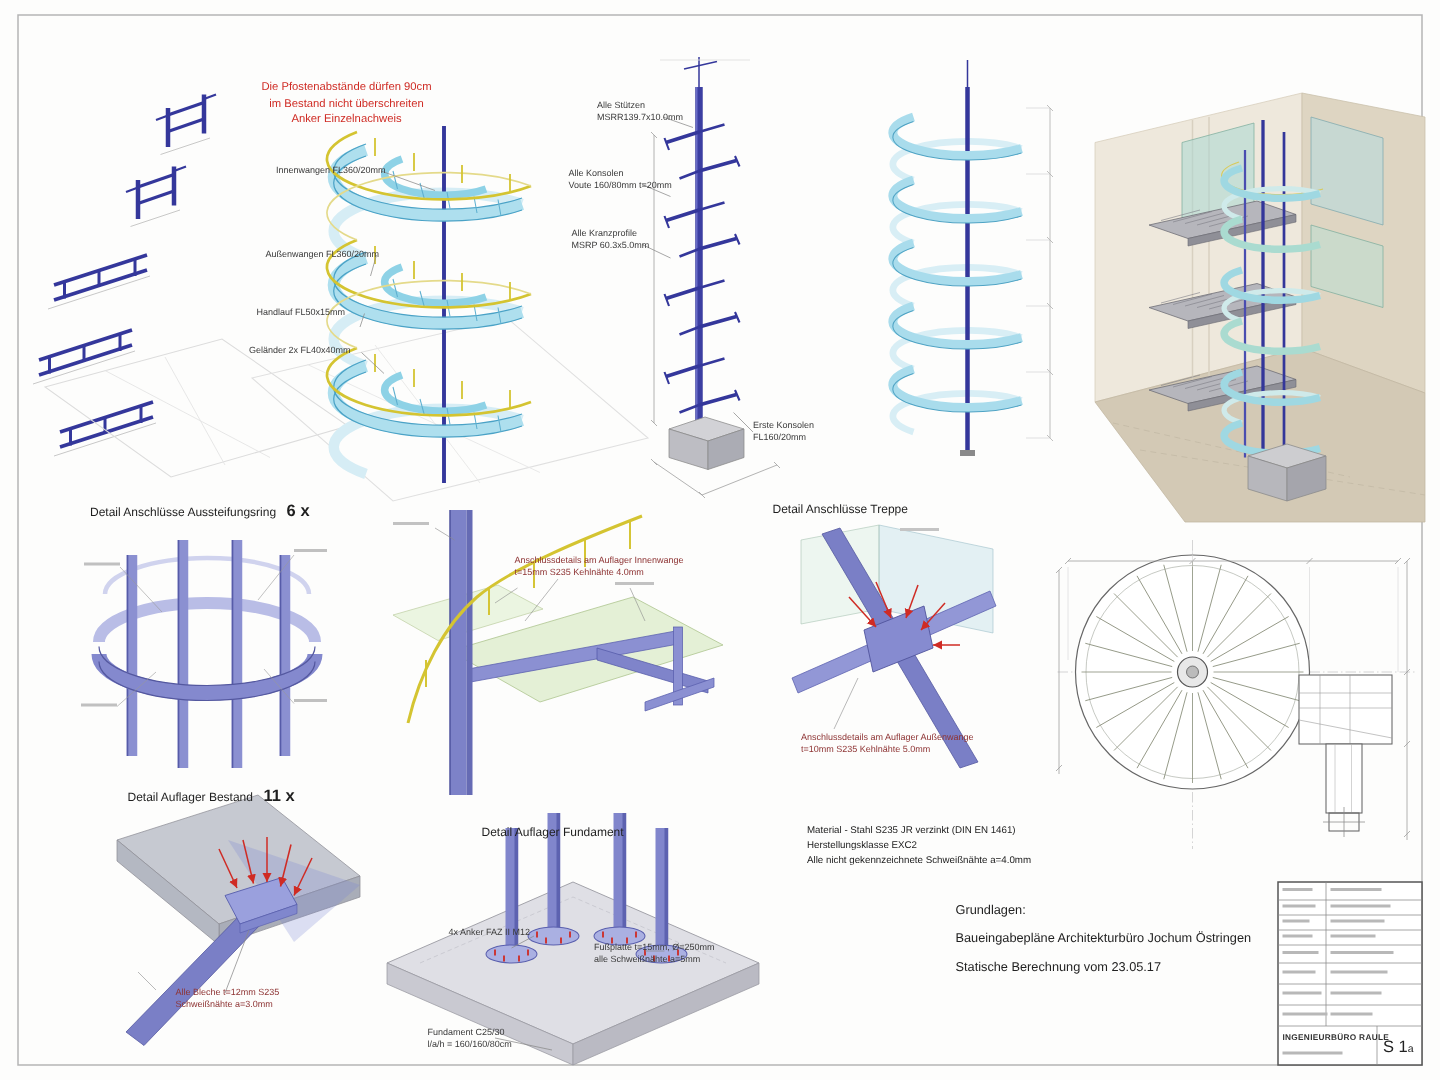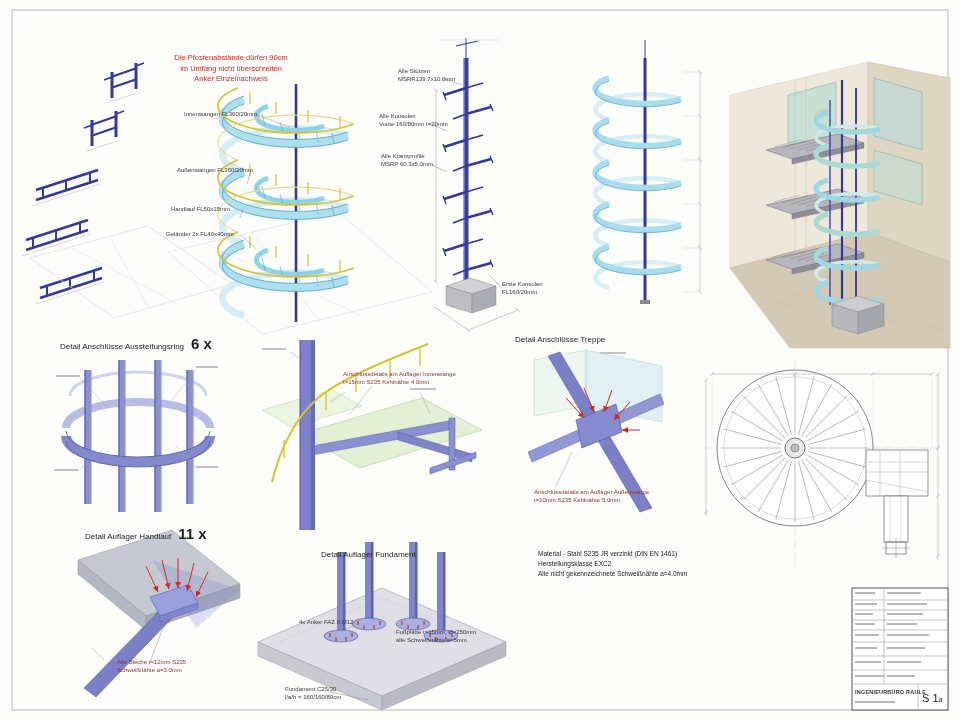--- a/index.html
+++ b/index.html
@@ -10,21 +10,21 @@
   .lbl { position:absolute; color:#3a3a3a; line-height:1.3; white-space:nowrap; }
   .fs6  { font-size:6px; }
   .fs65 { font-size:6.5px; }
   .fs75 { font-size:7.5px; }
   .fs8  { font-size:8px;text-align:center; }
   .fs85 { font-size:8.5px; }
   .red     { color:#cf2b24; }
   .darkred { color:#8e3434; }
   .center  { text-align:center; }
   .title-row { display:flex; gap:7px; align-items:baseline; color:#1e1e1e; }
-  .count { font-weight:bold; font-size:15px; color:#1e1e1e; }
+  .count { font-weight:bold; font-size:11px; color:#1e1e1e; }
   .firm  { font-weight:bold; letter-spacing:0.2px; color:#333; }
   .scale-big { font-size:11px; color:#222; }
   .scale-sub { font-size:7px; color:#222; }
   .g-block div { margin-bottom:8px; }
 </style>
 </head>
 <body>
 
 <div class="sheet">
 
@@ -441,21 +441,21 @@
           <rect x="887" y="661" width="34" height="2"></rect>
       <rect x="855" y="675" width="30" height="2"></rect>
           <rect x="887" y="675" width="28" height="2"></rect>
       <rect x="855" y="701" width="40" height="2"></rect>
     </g>
   </g>
 </svg>
 
 <div class="lbl red center fs75" style="left:156px; top:53px; width:150px; line-height:10.5px;">
   <div>Die Pfostenabstände dürfen 90cm</div>
-  <div>im Umfang nicht überschreiten</div>
+  <div>im Bestand nicht überschreiten</div>
   <div>Anker Einzelnachweis</div>
 </div>
 
 <div class="lbl fs6" style="left:184px; top:111px;">Innenwangen FL360/20mm</div>
 <div class="lbl fs6" style="left:177px; top:167px;">Außenwangen FL360/20mm</div>
 <div class="lbl fs6" style="left:171px; top:206px;">Handlauf FL50x15mm</div>
 <div class="lbl fs6" style="left:166px; top:231px;">Geländer 2x FL40x40mm</div>
 
 <div class="lbl fs6" style="left:398px; top:68px;">
   <div>Alle Stützen</div>
@@ -485,21 +485,21 @@
   <div>Anschlussdetails am Auflager Innenwange</div>
   <div>t=15mm S235 Kehlnähte 4.0mm</div>
 </div>
 
 <div class="lbl darkred fs6" style="left:534px; top:489px;">
   <div>Anschlussdetails am Auflager Außenwange</div>
   <div>t=10mm S235 Kehlnähte 5.0mm</div>
 </div>
 
 <div class="lbl title-row fs8" style="left:85px; top:524px;">
-  <span>Detail Auflager Handlauf</span>
+  <span>Detail Auflager Bestand</span>
   <span class="count">11 x</span>
 </div>
 
 <div class="lbl fs8" style="left:321px; top:550px; color:#1e1e1e;">Detail Auflager Fundament</div>
 
 <div class="lbl darkred fs6" style="left:117px; top:659px;">
   <div>Alle Bleche t=12mm S235</div>
   <div>Schweißnähte a=3.0mm</div>
 </div>
 
@@ -514,19 +514,24 @@
   <div>Fundament C25/30</div>
   <div>l/a/h = 160/160/80cm</div>
 </div>
 
 <div class="lbl fs65" style="left:538px; top:549px; color:#222; line-height:10px;">
   <div>Material - Stahl S235 JR verzinkt (DIN EN 1461)</div>
   <div>Herstellungsklasse EXC2</div>
   <div>Alle nicht gekennzeichnete Schweißnähte a=4.0mm</div>
 </div>
 
+<div class="lbl fs85 g-block" style="left:637px; top:601px; color:#222;">
+  <div>Grundlagen:</div>
+  <div>Baueingabepläne Architekturbüro Jochum Östringen</div>
+  <div>Statische Berechnung vom 23.05.17</div>
+</div>
 
 <div class="lbl firm" style="left:855px; top:689px; font-size:5.5px;">INGENIEURBÜRO RAULE</div>
 <div class="lbl" style="left:922px; top:687px;">
   <span class="scale-big">S 1</span><span class="scale-sub">a</span>
 </div>
 
 </div>
 
 </body></html>

